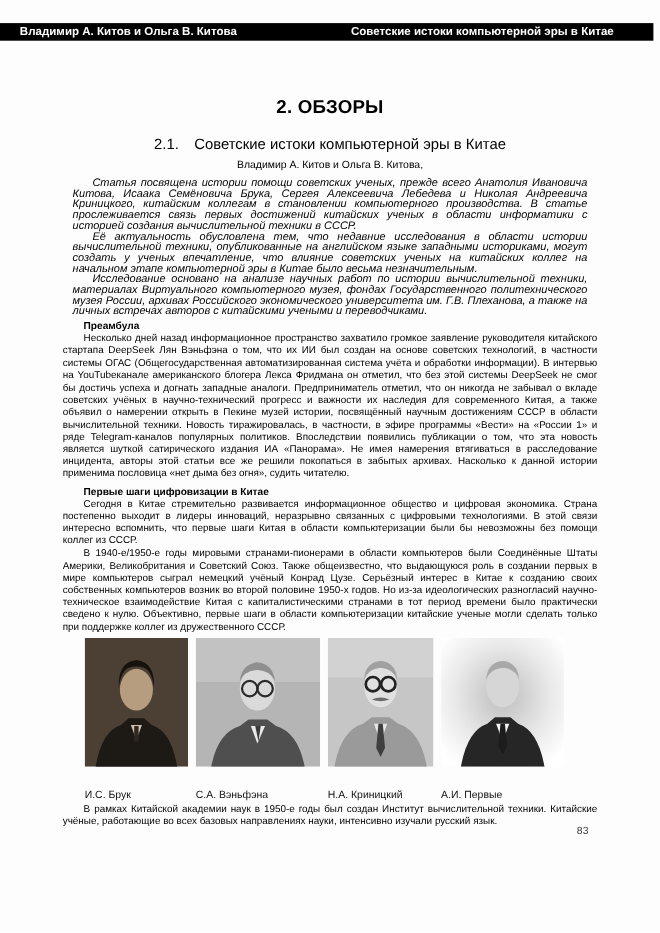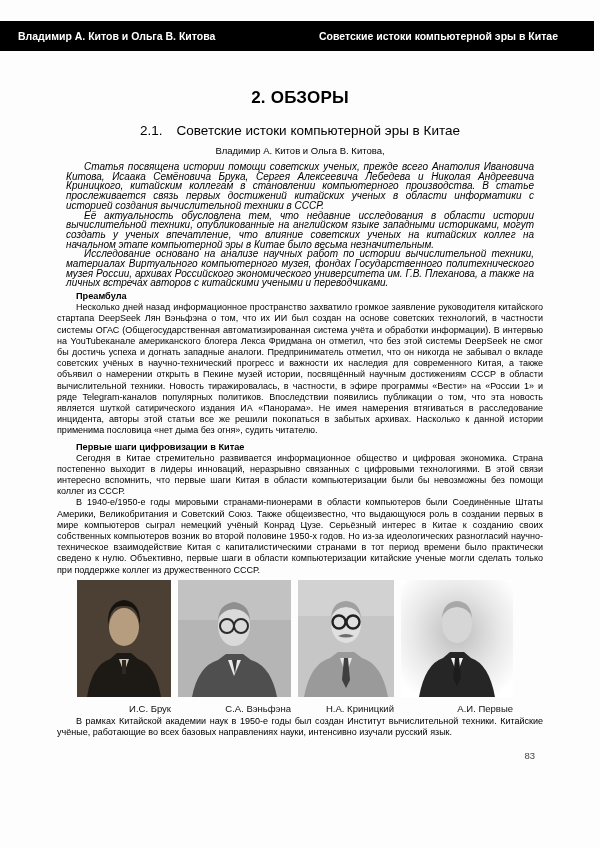--- a/index.html
+++ b/index.html
@@ -4,21 +4,21 @@
 <style>
   html,body { margin:0; padding:0; }
   body {
     width:600px; height:848px; background:#ffffff; color:#000;
     font-family:"Liberation Sans", sans-serif;
     -webkit-font-smoothing:antialiased;
   }
   .page { position:relative; width:600px; height:848px; overflow:hidden; background:#fdfdfd; }
 
   .header-bar {
-    position:absolute; top:21px; left:0; width:594px; height:30px;
+    position:absolute; top:21px; left:0; width:594px; height:16px;
     background:#000; color:#fff;
     display:flex; justify-content:space-between; align-items:center;
     box-sizing:border-box; padding:0 36px 0 18px;
     font-size:10.5px; font-weight:bold; white-space:nowrap;
   }
 
   .content { position:absolute; top:88px; left:57px; width:486px; }
 
   .doc-title { text-align:center; font-size:17px; font-weight:bold; margin:0 0 15px 0; letter-spacing:0.2px; }
 
@@ -32,21 +32,21 @@
 
   .body-text { font-size:9px; line-height:11.2px; text-align:justify; }
   .body-text p { margin:0; text-indent:19px; }
 
   .sub-heading { font-weight:bold; font-size:9.2px; line-height:11px; margin:3px 0 0 19px; }
   .sub-heading.second { margin-top:5px; }
 
   .photo-row { display:flex; gap:7px; margin:4px 0 0 20px; }
   .photo-figure { margin:0; }
   .photo-figure svg { display:block; }
-  .photo-caption { text-align:right; font-size:9.5px; margin-top:6px; color:#111; }
+  .photo-caption { text-align:left; font-size:9.5px; margin-top:20px; color:#111; }
 
   .closing { margin-top:2px; }
 
   .page-number { position:absolute; top:750px; right:65px; font-size:9.5px; color:#444; }
 </style>
 </head>
 <body>
 
 <div class="page">
 

